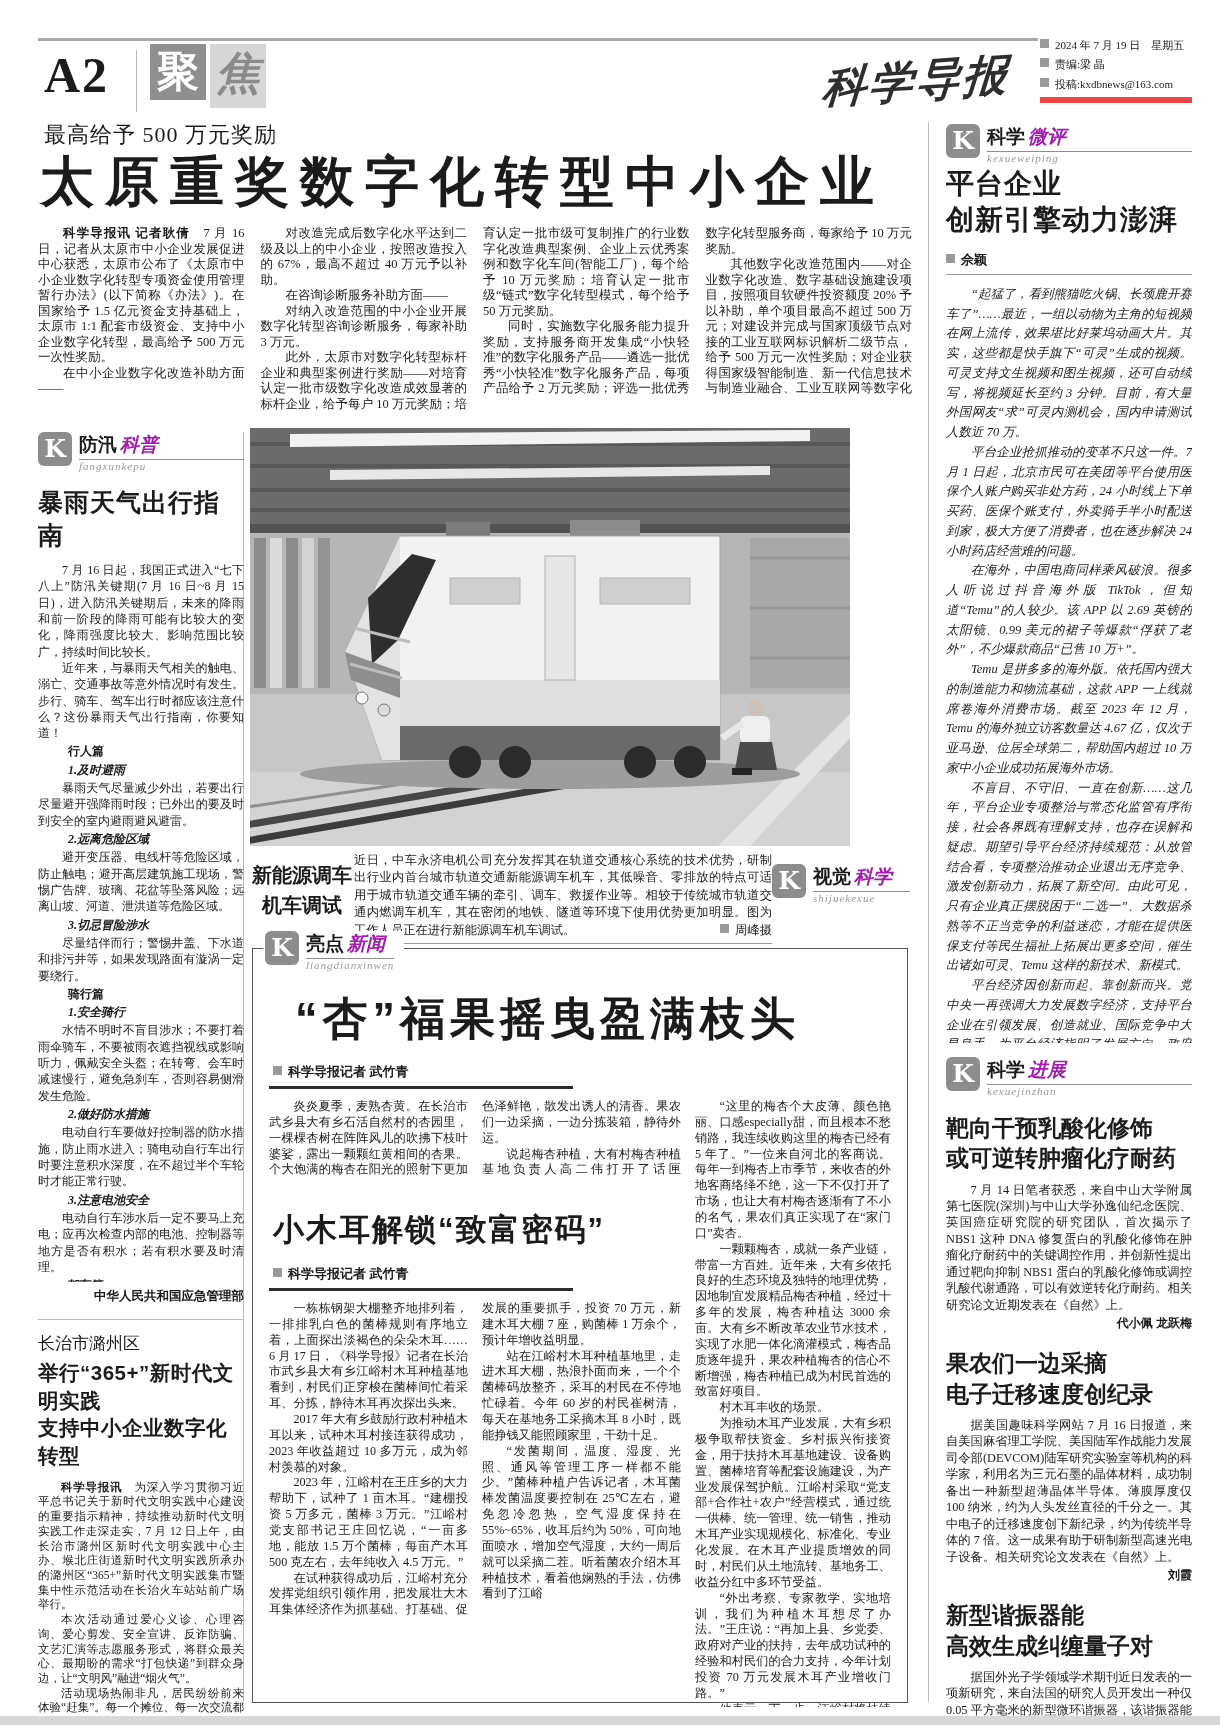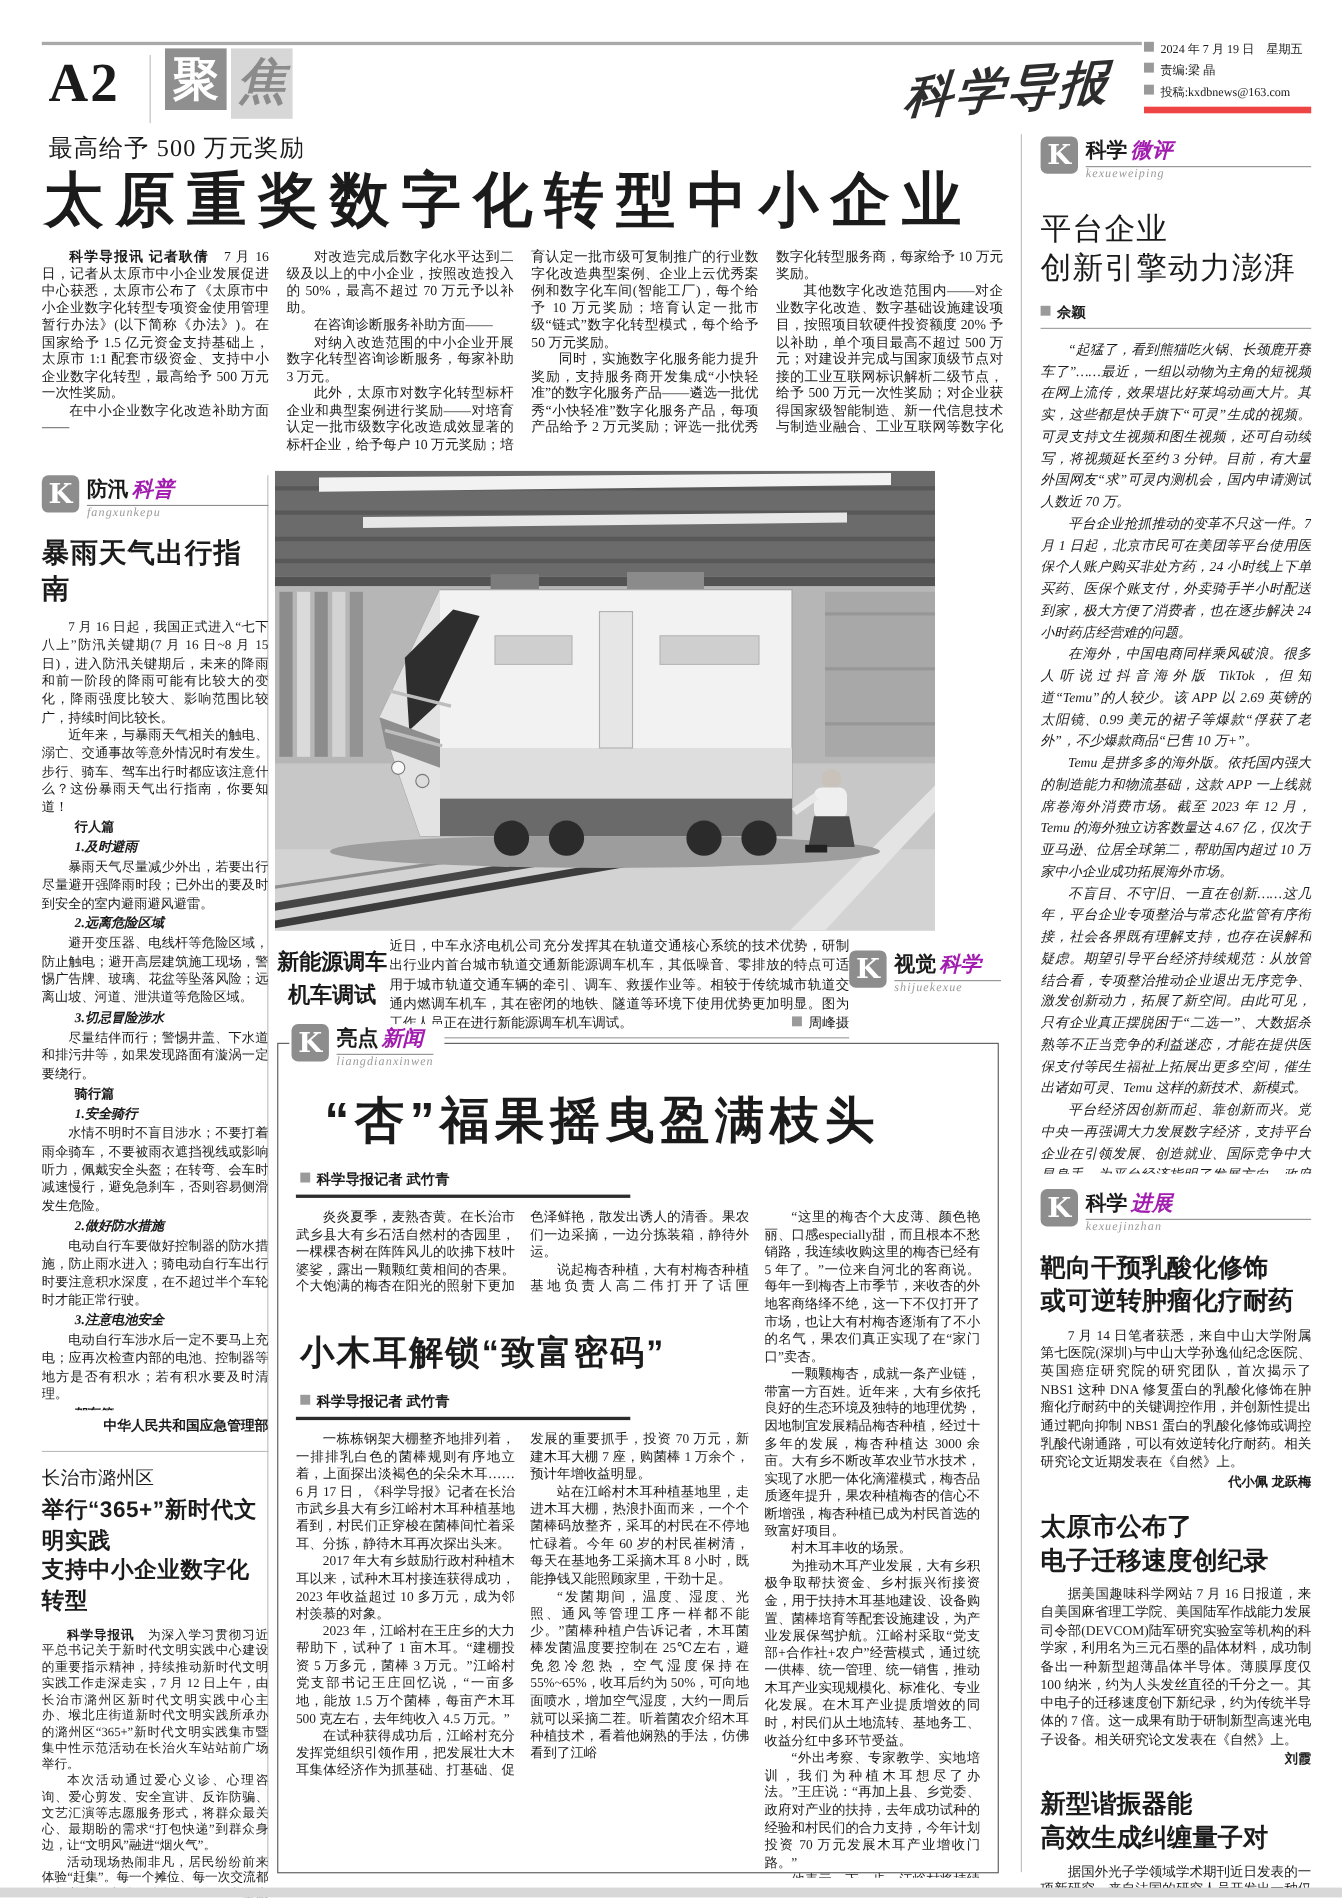--- a/index.html
+++ b/index.html
@@ -50,21 +50,21 @@
   .lz-author{text-align:right;font-weight:bold;font-size:12px;font-family:"Liberation Sans",sans-serif;}
   
   .photo{position:absolute;left:250px;top:428px;width:600px;height:418px;}
   .caption{position:absolute;left:250px;top:852px;width:660px;display:flex;}
   .cap-title{flex:0 0 104px;font-size:20px;font-weight:900;line-height:1.5;text-align:center;padding-top:8px;}
   .cap-text{flex:1;font-size:12.3px;line-height:1.42;text-align:justify;border-bottom:1px solid #999;padding-bottom:4px;}
   .cap-credit{float:right;white-space:nowrap;}
   .cap-k{flex:0 0 138px;padding-top:12px;}
   
   .rightcol{position:absolute;left:946px;top:124px;width:246px;}
-  .wp-title{font-size:28px;font-weight:400;line-height:1.3;margin-top:26px;letter-spacing:1px;}
+  .wp-title{font-size:28px;font-weight:700;line-height:1.3;margin-top:2px;letter-spacing:1px;}
   .byline{margin-top:12px;font-size:13px;font-weight:bold;font-family:"Liberation Sans",sans-serif;}
   .wp-byline{border-bottom:1px solid #999;padding-bottom:5px;}
   .wp-body{margin-top:10px;height:758px;overflow:hidden;font-size:12.5px;line-height:1.58;text-align:justify;font-style:italic;}
   .wp-body .para{margin:0;text-indent:2em;}
   .jz-head{margin-top:14px;}
   .jz-title{font-size:23px;font-weight:900;line-height:1.32;margin-top:16px;}
   .jz-body{margin-top:8px;font-size:12.3px;line-height:1.34;text-align:justify;text-indent:2em;}
   .jz-auth{text-align:right;font-weight:bold;font-size:12px;margin-top:2px;font-family:"Liberation Sans",sans-serif;}
   
   .ldbox{position:absolute;left:252px;top:948px;width:656px;height:755px;border:1px solid #555;padding:10px 16px;box-sizing:border-box;}
@@ -101,21 +101,21 @@
     <div class="row"><span class="sq"></span><span>2024 年 7 月 19 日　星期五</span></div>
     <div class="row"><span class="sq"></span><span>责编:梁 晶</span></div>
     <div class="row"><span class="sq"></span><span>投稿:kxdbnews@163.com</span></div>
   </div>
 
   <div class="kicker">最高给予 500 万元奖励</div>
   <div class="headline hei">太原重奖数字化转型中小企业</div>
   <div class="lead-body">
       <p class="para"><b>科学导报讯 记者耿倩　</b>7 月 16 日，记者从太原市中小企业发展促进中心获悉，太原市公布了《太原市中小企业数字化转型专项资金使用管理暂行办法》(以下简称《办法》)。在国家给予 1.5 亿元资金支持基础上，太原市 1:1 配套市级资金、支持中小企业数字化转型，最高给予 500 万元一次性奖励。</p>
       <p class="para">在中小企业数字化改造补助方面——</p>
-      <p class="para">对改造完成后数字化水平达到二级及以上的中小企业，按照改造投入的 50%，最高不超过 70 万元予以补助。</p>
+      <p class="para">对改造完成后数字化水平达到二级及以上的中小企业，按照改造投入的 67%，最高不超过 40 万元予以补助。</p>
       <p class="para">在咨询诊断服务补助方面——</p>
       <p class="para">对纳入改造范围的中小企业开展数字化转型咨询诊断服务，每家补助 3 万元。</p>
       <p class="para">此外，太原市对数字化转型标杆企业和典型案例进行奖励——对培育认定一批市级数字化改造成效显著的标杆企业，给予每户 10 万元奖励；培育认定一批市级可复制推广的行业数字化改造典型案例、企业上云优秀案例和数字化车间(智能工厂)，每个给予 10 万元奖励；培育认定一批市级“链式”数字化转型模式，每个给予 50 万元奖励。</p>
       <p class="para">同时，实施数字化服务能力提升奖励，支持服务商开发集成“小快轻准”的数字化服务产品——遴选一批优秀“小快轻准”数字化服务产品，每项产品给予 2 万元奖励；评选一批优秀数字化转型服务商，每家给予 10 万元奖励。</p>
       <p class="para">其他数字化改造范围内——对企业数字化改造、数字基础设施建设项目，按照项目软硬件投资额度 20% 予以补助，单个项目最高不超过 500 万元；对建设并完成与国家顶级节点对接的工业互联网标识解析二级节点，给予 500 万元一次性奖励；对企业获得国家级智能制造、新一代信息技术与制造业融合、工业互联网等数字化转型方面试点示范的，每项给予 50 万元奖励。</p>
     </div>
 
   <div class="vline1"></div>
   <div class="vline2"></div>
 
@@ -317,21 +317,21 @@
       <div class="jz-title hei">
         <div>靶向干预乳酸化修饰</div>
         <div>或可逆转肿瘤化疗耐药</div>
       </div>
       <div class="jz-body">7 月 14 日笔者获悉，来自中山大学附属第七医院(深圳)与中山大学孙逸仙纪念医院、英国癌症研究院的研究团队，首次揭示了 NBS1 这种 DNA 修复蛋白的乳酸化修饰在肿瘤化疗耐药中的关键调控作用，并创新性提出通过靶向抑制 NBS1 蛋白的乳酸化修饰或调控乳酸代谢通路，可以有效逆转化疗耐药。相关研究论文近期发表在《自然》上。</div>
       <div class="jz-auth">代小佩 龙跃梅</div>
     </div>
 
     <div>
       <div class="jz-title hei">
-        <div>太原市公布了</div>
+        <div>果农们一边采摘</div>
         <div>电子迁移速度创纪录</div>
       </div>
       <div class="jz-body">据美国趣味科学网站 7 月 16 日报道，来自美国麻省理工学院、美国陆军作战能力发展司令部(DEVCOM)陆军研究实验室等机构的科学家，利用名为三元石墨的晶体材料，成功制备出一种新型超薄晶体半导体。薄膜厚度仅 100 纳米，约为人头发丝直径的千分之一。其中电子的迁移速度创下新纪录，约为传统半导体的 7 倍。这一成果有助于研制新型高速光电子设备。相关研究论文发表在《自然》上。</div>
       <div class="jz-auth">刘霞</div>
     </div>
 
     <div>
       <div class="jz-title hei">
         <div>新型谐振器能</div>
         <div>高效生成纠缠量子对</div>

